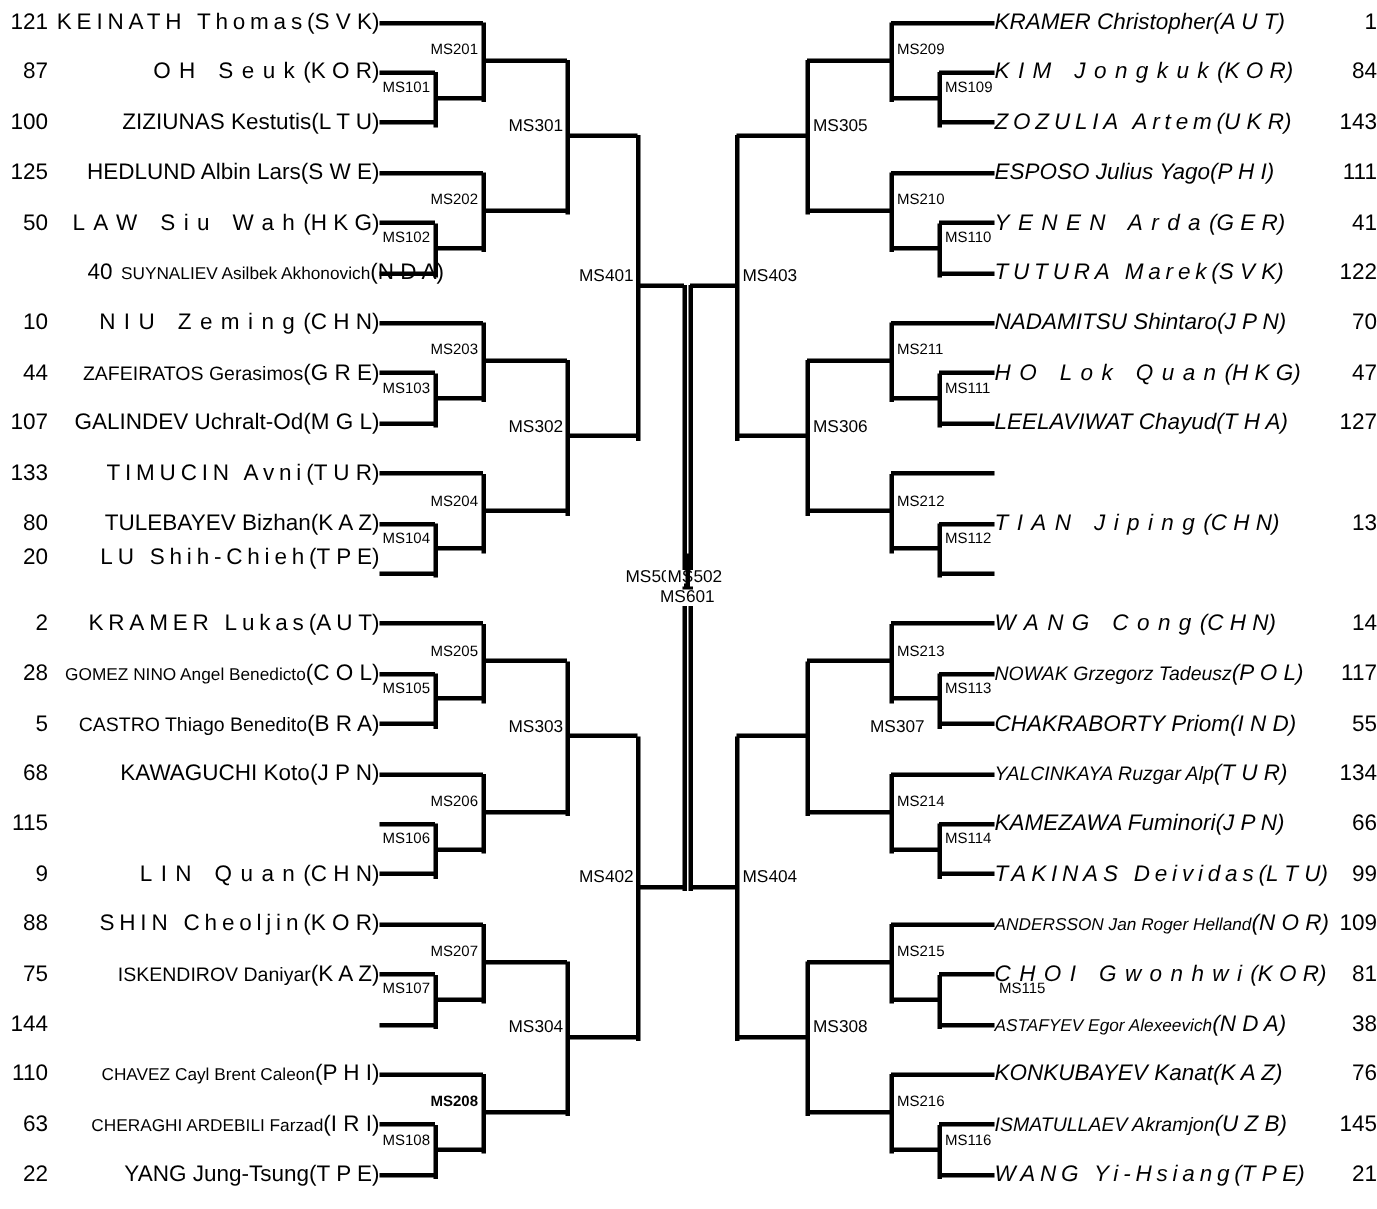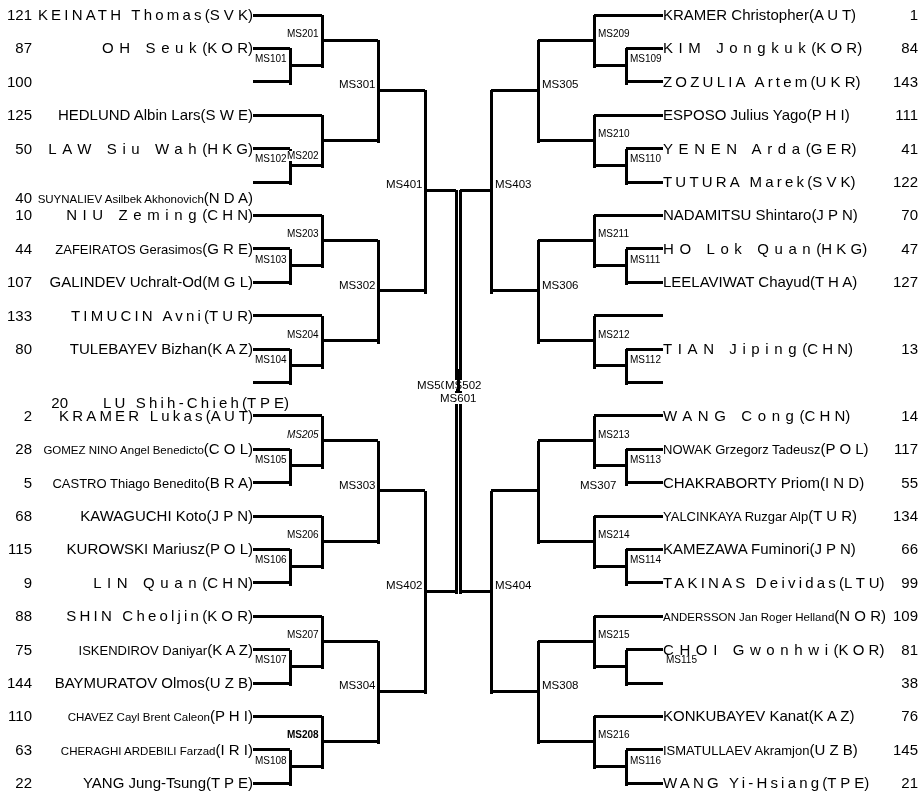--- a/index.html
+++ b/index.html
@@ -19,21 +19,21 @@
   
   .prow{position:absolute;height:20px;line-height:20px;white-space:nowrap;font-size:15px;}
 
   
   .L{left:0;width:253px;}
   .L .seed{position:absolute;left:0;width:32px;text-align:right;font-size:15px;}
   .L .who{position:absolute;left:36px;right:0;text-align:right;}
 
   
   .R{left:663px;width:255px;}
-  .R .who{position:absolute;left:0;text-align:right;}
+  .R .who{position:absolute;left:0;text-align:right;font-style:italic;}
   .R .seed{position:absolute;right:0;width:30px;text-align:right;font-size:15px;}
 
   .nm{display:inline;}
   .ctry{display:inline;}
 
   
   .w-normal .nm{letter-spacing:0px;}
   .w-wide  .nm{letter-spacing:3.2px;}
   .w-xwide .nm{letter-spacing:5.6px;}
   .w-cond  .nm{font-size:13px;letter-spacing:0px;}
@@ -46,30 +46,31 @@
     <div class="prow L w-wide" style="top: 5px;">
       <span class="seed">121</span>
       <span class="who"><span class="nm">KEINATH Thomas</span><span class="ctry">(S  V  K)</span></span>
     </div>
     <div class="prow L w-xwide" style="top: 38.4px;">
       <span class="seed">87</span>
       <span class="who"><span class="nm">OH Seuk</span><span class="ctry">(K  O  R)</span></span>
     </div>
     <div class="prow L w-normal" style="top: 71.8px;">
       <span class="seed">100</span>
+      <span class="who"><span class="nm">ZIZIUNAS Kestutis</span><span class="ctry">(L  T  U)</span></span>
     </div>
     <div class="prow L w-normal" style="top: 105.2px;">
       <span class="seed">125</span>
       <span class="who"><span class="nm">HEDLUND Albin Lars</span><span class="ctry">(S  W  E)</span></span>
     </div>
     <div class="prow L w-xwide" style="top: 138.6px;">
       <span class="seed">50</span>
       <span class="who"><span class="nm">LAW Siu Wah</span><span class="ctry">(H  K  G)</span></span>
     </div>
-    <div class="prow L w-cond2" style="top: 188px;">
+    <div class="prow L w-cond2" style="top: 172px; margin-left: 43px;">
       <span class="seed">40</span>
       <span class="who"><span class="nm">SUYNALIEV Asilbek Akhonovich</span><span class="ctry">(N  D  A)</span></span>
     </div>
     <div class="prow L w-xwide" style="top: 205.4px;">
       <span class="seed">10</span>
       <span class="who"><span class="nm">NIU Zeming</span><span class="ctry">(C  H  N)</span></span>
     </div>
     <div class="prow L w-cond" style="top: 238.8px;">
       <span class="seed">44</span>
       <span class="who"><span class="nm">ZAFEIRATOS Gerasimos</span><span class="ctry">(G  R  E)</span></span>
@@ -79,21 +80,21 @@
       <span class="who"><span class="nm">GALINDEV Uchralt-Od</span><span class="ctry">(M  G  L)</span></span>
     </div>
     <div class="prow L w-wide" style="top: 305.6px;">
       <span class="seed">133</span>
       <span class="who"><span class="nm">TIMUCIN Avni</span><span class="ctry">(T  U  R)</span></span>
     </div>
     <div class="prow L w-normal" style="top: 339px;">
       <span class="seed">80</span>
       <span class="who"><span class="nm">TULEBAYEV Bizhan</span><span class="ctry">(K  A  Z)</span></span>
     </div>
-    <div class="prow L w-wide" style="top: 393px; margin-left: 36px;">
+    <div class="prow L w-wide" style="top: 362px;">
       <span class="seed">20</span>
       <span class="who"><span class="nm">LU Shih-Chieh</span><span class="ctry">(T  P  E)</span></span>
     </div>
     <div class="prow L w-wide" style="top: 405.8px;">
       <span class="seed">2</span>
       <span class="who"><span class="nm">KRAMER Lukas</span><span class="ctry">(A  U  T)</span></span>
     </div>
     <div class="prow L w-cond2" style="top: 439.2px;">
       <span class="seed">28</span>
       <span class="who"><span class="nm">GOMEZ NINO Angel Benedicto</span><span class="ctry">(C  O  L)</span></span>
@@ -101,37 +102,35 @@
     <div class="prow L w-cond" style="top: 472.6px;">
       <span class="seed">5</span>
       <span class="who"><span class="nm">CASTRO Thiago Benedito</span><span class="ctry">(B  R  A)</span></span>
     </div>
     <div class="prow L w-normal" style="top: 506px;">
       <span class="seed">68</span>
       <span class="who"><span class="nm">KAWAGUCHI Koto</span><span class="ctry">(J  P  N)</span></span>
     </div>
     <div class="prow L w-normal" style="top: 539.4px;">
       <span class="seed">115</span>
-      <span class="who"><span class="nm">KUROWSKI Mariusz</span><span class="ctry">(P  O  L)</span></span>
     </div>
     <div class="prow L w-xwide" style="top: 572.8px;">
       <span class="seed">9</span>
       <span class="who"><span class="nm">LIN Quan</span><span class="ctry">(C  H  N)</span></span>
     </div>
     <div class="prow L w-wide" style="top: 606.2px;">
       <span class="seed">88</span>
       <span class="who"><span class="nm">SHIN Cheoljin</span><span class="ctry">(K  O  R)</span></span>
     </div>
     <div class="prow L w-cond" style="top: 639.6px;">
       <span class="seed">75</span>
       <span class="who"><span class="nm">ISKENDIROV Daniyar</span><span class="ctry">(K  A  Z)</span></span>
     </div>
     <div class="prow L w-normal" style="top: 673px;">
       <span class="seed">144</span>
-      <span class="who"><span class="nm">BAYMURATOV Olmos</span><span class="ctry">(U  Z  B)</span></span>
     </div>
     <div class="prow L w-cond2" style="top: 706.4px;">
       <span class="seed">110</span>
       <span class="who"><span class="nm">CHAVEZ Cayl Brent Caleon</span><span class="ctry">(P  H  I)</span></span>
     </div>
     <div class="prow L w-cond2" style="top: 739.8px;">
       <span class="seed">63</span>
       <span class="who"><span class="nm">CHERAGHI ARDEBILI Farzad</span><span class="ctry">(I  R  I)</span></span>
     </div>
     <div class="prow L w-normal" style="top: 773.2px;">
@@ -204,20 +203,21 @@
     </div>
     <div class="prow R w-cond2" style="top: 606.2px;">
       <span class="who"><span class="nm">ANDERSSON Jan Roger Helland</span><span class="ctry">(N  O  R)</span></span>
       <span class="seed">109</span>
     </div>
     <div class="prow R w-xwide" style="top: 639.6px;">
       <span class="who"><span class="nm">CHOI Gwonhwi</span><span class="ctry">(K  O  R)</span></span>
       <span class="seed">81</span>
     </div>
     <div class="prow R w-cond2" style="top: 673px;">
+      <span class="who"><span class="nm">ASTAFYEV Egor Alexeevich</span><span class="ctry">(N  D  A)</span></span>
       <span class="seed">38</span>
     </div>
     <div class="prow R w-normal" style="top: 706.4px;">
       <span class="who"><span class="nm">KONKUBAYEV Kanat</span><span class="ctry">(K  A  Z)</span></span>
       <span class="seed">76</span>
     </div>
     <div class="prow R w-cond" style="top: 739.8px;">
       <span class="who"><span class="nm">ISMATULLAEV Akramjon</span><span class="ctry">(U  Z  B)</span></span>
       <span class="seed">145</span>
     </div>
@@ -237,21 +237,21 @@
     <div class="mcode" style="top: 29.05px; left: 286px;">MS201</div>
     <div class="ln h" style="left: 253px; top: 113.7px; width: 37px;"></div>
     <div class="ln h" style="left: 253px; top: 147.1px; width: 37px;"></div>
     <div class="ln h" style="left: 253px; top: 180.5px; width: 37px;"></div>
     <div class="ln v" style="left: 288.5px; top: 148.6px; height: 36.4px;"></div>
     <div class="ln h" style="left: 290px; top: 163.8px; width: 32px;"></div>
     <div class="mcode" style="top: 154.3px; left: 254px;">MS102</div>
     <div class="ln h" style="left: 290px; top: 113.7px; width: 32px;"></div>
     <div class="ln v" style="left: 320.5px; top: 115.2px; height: 53.1px;"></div>
     <div class="ln h" style="left: 322px; top: 138.75px; width: 56px;"></div>
-    <div class="mcode" style="top: 129.25px; left: 286px; margin-top: 22px;">MS202</div>
+    <div class="mcode" style="top: 129.25px; left: 286px;">MS202</div>
     <div class="ln h" style="left: 253px; top: 213.9px; width: 37px;"></div>
     <div class="ln h" style="left: 253px; top: 247.3px; width: 37px;"></div>
     <div class="ln h" style="left: 253px; top: 280.7px; width: 37px;"></div>
     <div class="ln v" style="left: 288.5px; top: 248.8px; height: 36.4px;"></div>
     <div class="ln h" style="left: 290px; top: 264px; width: 32px;"></div>
     <div class="mcode" style="top: 254.5px; left: 254px;">MS103</div>
     <div class="ln h" style="left: 290px; top: 213.9px; width: 32px;"></div>
     <div class="ln v" style="left: 320.5px; top: 215.4px; height: 53.1px;"></div>
     <div class="ln h" style="left: 322px; top: 238.95px; width: 56px;"></div>
     <div class="mcode" style="top: 229.45px; left: 286px;">MS203</div>
@@ -267,21 +267,21 @@
     <div class="mcode" style="top: 329.65px; left: 286px;">MS204</div>
     <div class="ln h" style="left: 253px; top: 414.3px; width: 37px;"></div>
     <div class="ln h" style="left: 253px; top: 447.7px; width: 37px;"></div>
     <div class="ln h" style="left: 253px; top: 481.1px; width: 37px;"></div>
     <div class="ln v" style="left: 288.5px; top: 449.2px; height: 36.4px;"></div>
     <div class="ln h" style="left: 290px; top: 464.4px; width: 32px;"></div>
     <div class="mcode" style="top: 454.9px; left: 254px;">MS105</div>
     <div class="ln h" style="left: 290px; top: 414.3px; width: 32px;"></div>
     <div class="ln v" style="left: 320.5px; top: 415.8px; height: 53.1px;"></div>
     <div class="ln h" style="left: 322px; top: 439.35px; width: 56px;"></div>
-    <div class="mcode" style="top: 429.85px; left: 286px; font-style: italic;">MS205</div>
+    <div class="mcode" style="top: 429.85px; left: 286px;">MS205</div>
     <div class="ln h" style="left: 253px; top: 514.5px; width: 37px;"></div>
     <div class="ln h" style="left: 253px; top: 547.9px; width: 37px;"></div>
     <div class="ln h" style="left: 253px; top: 581.3px; width: 37px;"></div>
     <div class="ln v" style="left: 288.5px; top: 549.4px; height: 36.4px;"></div>
     <div class="ln h" style="left: 290px; top: 564.6px; width: 32px;"></div>
     <div class="mcode" style="top: 555.1px; left: 254px;">MS106</div>
     <div class="ln h" style="left: 290px; top: 514.5px; width: 32px;"></div>
     <div class="ln v" style="left: 320.5px; top: 516px; height: 53.1px;"></div>
     <div class="ln h" style="left: 322px; top: 539.55px; width: 56px;"></div>
     <div class="mcode" style="top: 530.05px; left: 286px;">MS206</div>

